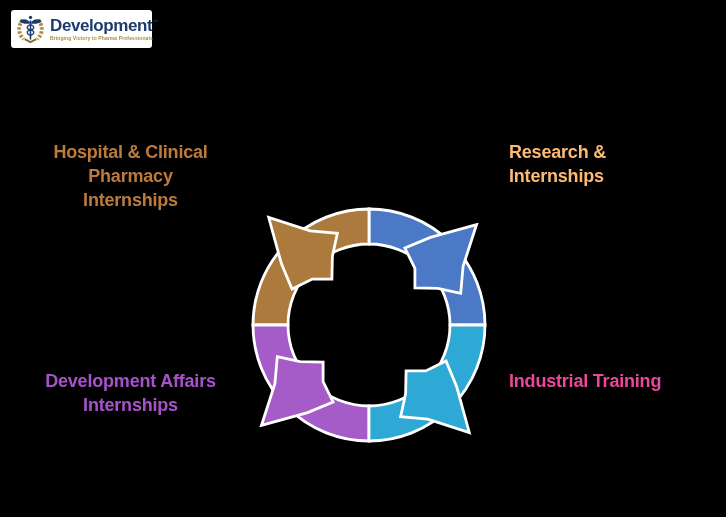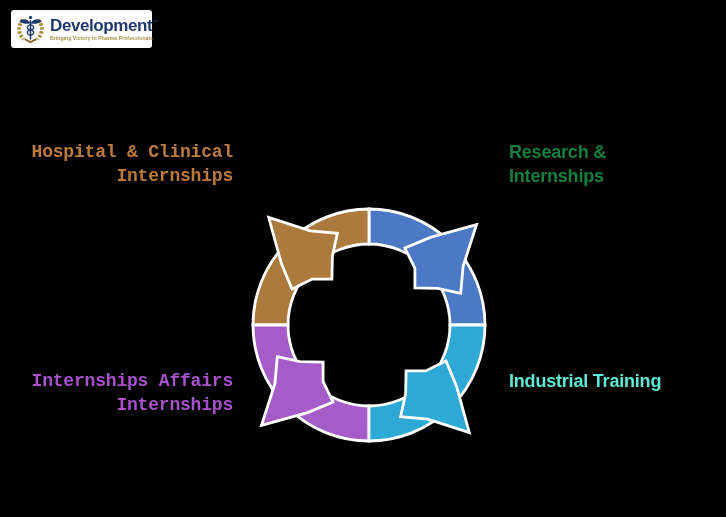--- a/index.html
+++ b/index.html
@@ -19,21 +19,21 @@
   }
   .brand sup{font-size:6px;font-weight:700;vertical-align:super;}
   .tagline{
     font-size:5px;letter-spacing:0.1px;white-space:nowrap;margin-top:2px;font-weight:700;
   }
   .cycle-svg{position:absolute;left:0;top:0;}
   .seg-label{
     position:absolute;font-size:18px;font-weight:700;line-height:24px;
     letter-spacing:-0.2px;
   }
-  .seg-label.right{text-align:right;font-family:Liberation Mono, monospace;}
+  .seg-label.right{text-align:center;}
   .seg-label div{white-space:nowrap;}
 </style>
 </head>
 <body>
 
 <div class="canvas">
 
   <div class="logo-card" style="background: rgb(255, 255, 255);">
     <svg class="emblem" viewBox="0 0 34 34">
 
@@ -60,30 +60,31 @@
       <path d="M 253.0 325.0 A 116 116 0 0 0 369.0 441.0 L 369.0 406.0 A 81 81 0 0 1 288.0 325.0 Z" fill="#A55CC9" stroke="#FFFFFF" stroke-width="2.8" stroke-linejoin="miter"></path>
       <path d="M 369.0 441.0 A 116 116 0 0 0 485.0 325.0 L 450.0 325.0 A 81 81 0 0 1 369.0 406.0 Z" fill="#2EA8D5" stroke="#FFFFFF" stroke-width="2.8" stroke-linejoin="miter"></path>
       <path d="M 476.5 224.7 L 430.4 237.4 L 404.9 248.0 L 414.9 268.3 L 414.9 287.9 L 437.9 288.4 L 460.7 293.4 L 463.1 266.2 Z" fill="#4C79C5" stroke="#FFFFFF" stroke-width="2.8" stroke-linejoin="miter"></path>
       <path d="M 268.7 217.5 L 281.4 263.6 L 292.0 289.1 L 312.3 279.1 L 331.9 279.1 L 332.4 256.1 L 337.4 233.3 L 310.2 230.9 Z" fill="#AC7A3D" stroke="#FFFFFF" stroke-width="2.8" stroke-linejoin="miter"></path>
       <path d="M 261.5 425.3 L 307.6 412.6 L 333.1 402.0 L 323.1 381.7 L 323.1 362.1 L 300.1 361.6 L 277.3 356.6 L 274.9 383.8 Z" fill="#A55CC9" stroke="#FFFFFF" stroke-width="2.8" stroke-linejoin="miter"></path>
       <path d="M 469.3 432.5 L 456.6 386.4 L 446.0 360.9 L 425.7 370.9 L 406.1 370.9 L 405.6 393.9 L 400.6 416.7 L 427.8 419.1 Z" fill="#2EA8D5" stroke="#FFFFFF" stroke-width="2.8" stroke-linejoin="miter"></path>
     </svg>
 
   <div class="seg-label right" style="left: 28px; top: 140px; width: 205px; color: rgb(188, 123, 60);">
     <div>Hospital &amp; Clinical</div>
+    <div>Pharmacy</div>
     <div>Internships</div>
   </div>
 
-  <div class="seg-label" style="left: 509px; top: 140px; width: 210px; color: #15803d;">
+  <div class="seg-label" style="left: 509px; top: 140px; width: 210px; color: #fdba74;">
     <div>Research &amp;</div>
     <div>Internships</div>
   </div>
 
   <div class="seg-label right" style="left: 28px; top: 369px; width: 205px; color: rgb(167, 82, 203);">
-    <div>Internships Affairs</div>
+    <div>Development Affairs</div>
     <div>Internships</div>
   </div>
 
-  <div class="seg-label" style="left: 509px; top: 369px; width: 210px; color: #5eead4;">
+  <div class="seg-label" style="left: 509px; top: 369px; width: 210px; color: #ec4899;">
     <div>Industrial Training</div>
   </div>
 
 </div>
 
 </body></html>

